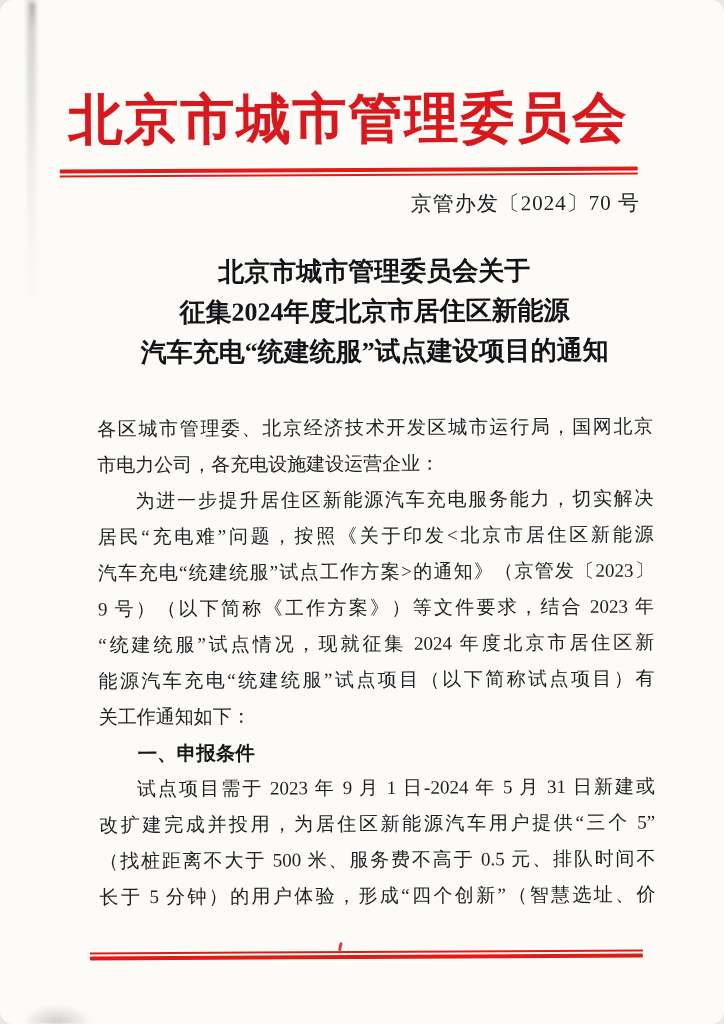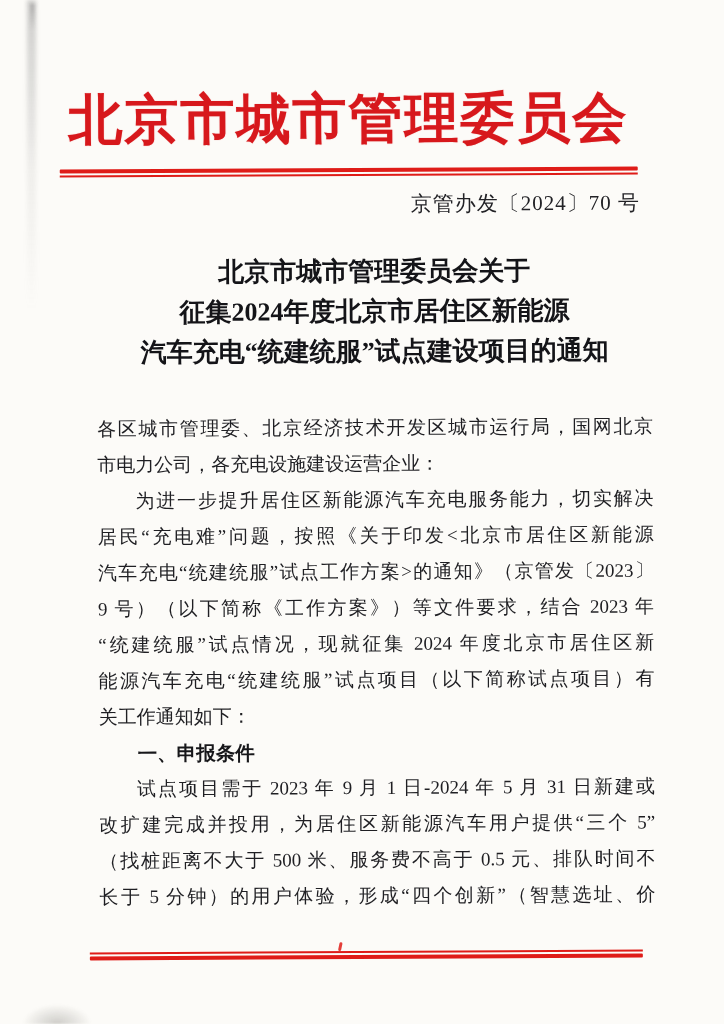--- a/index.html
+++ b/index.html
@@ -11,20 +11,21 @@
   *{margin:0;padding:0;box-sizing:border-box;}
   html,body{background:#e9e8e5;}
   .sheet{
     position:relative;
     width:724px;height:1024px;
     margin:0 auto;
     background:var(--paper);
     overflow:hidden;
     font-family:"Liberation Serif","DejaVu Serif",serif;
     color:var(--ink);
+    border-radius:13px;
   }
   .tilt{
     position:absolute;inset:0;
     transform:rotate(-0.3deg);
     transform-origin:50% 40%;
   }
   
   .agency{
     position:absolute;top:84px;left:61px;width:578px;
     text-align:center;

